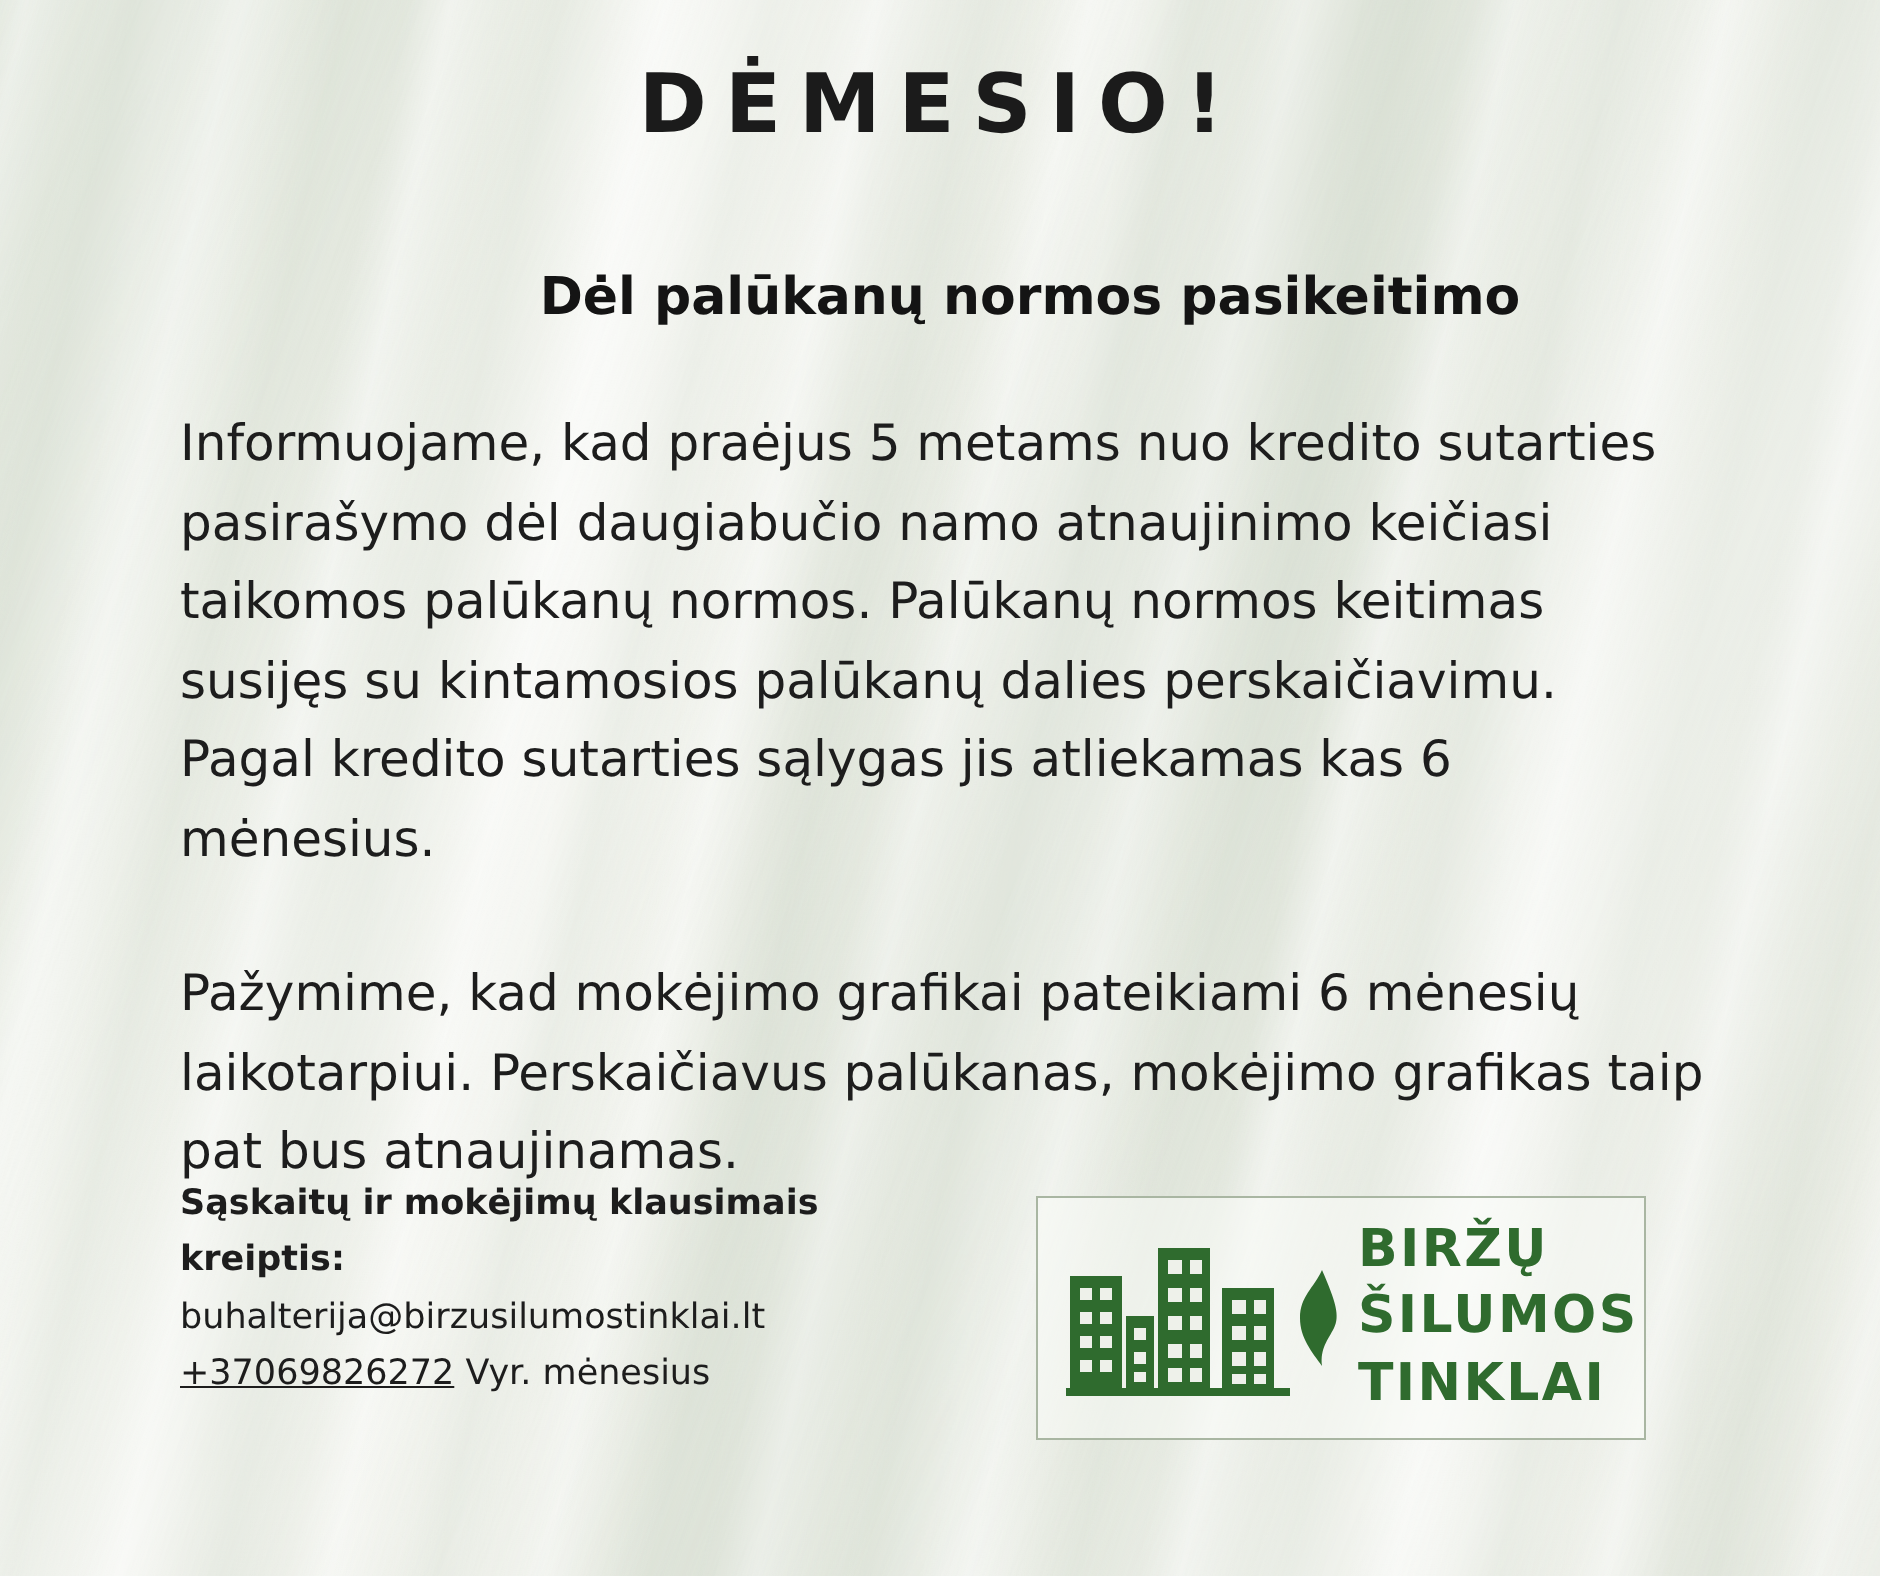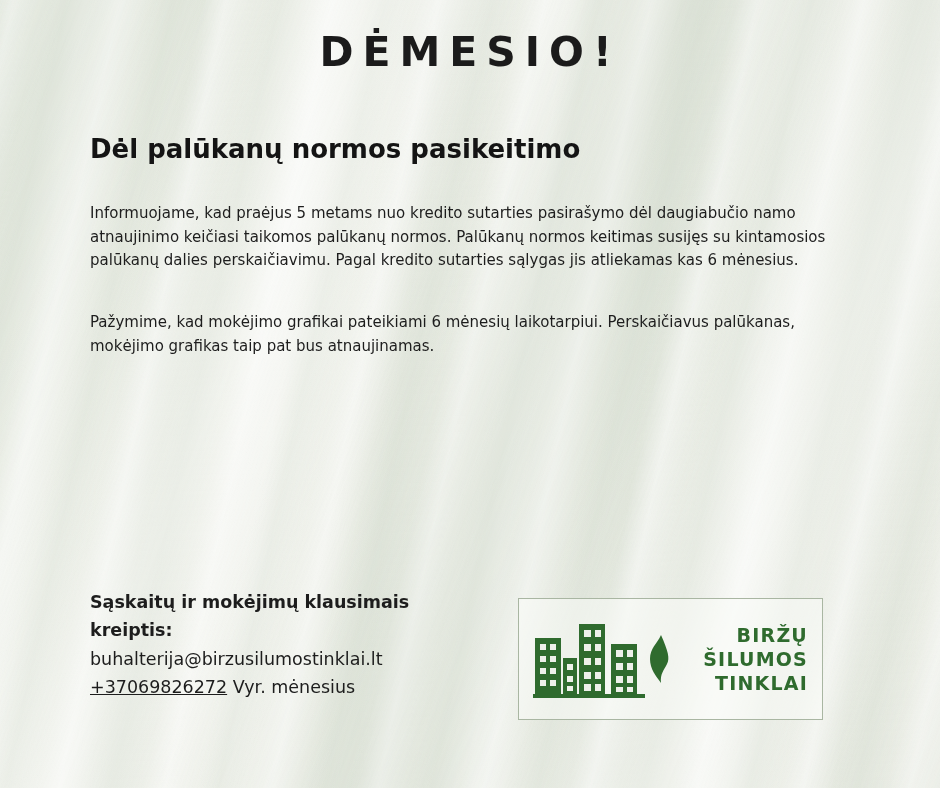--- a/index.html
+++ b/index.html
@@ -70,24 +70,25 @@
     color: #1b1b1b;
     margin: 0;
     padding-top: 28px;
   }
   .subhead {
     font-size: 26px;
     font-weight: bold;
     color: #141414;
     margin: 0;
     padding: 58px 0 0 90px;
+    text-align: center;
   }
   .body-copy {
     padding: 38px 88px 0 90px;
-    font-size: 15px;
+    font-size: 25px;
     line-height: 1.58;
     color: #1d1d1d;
   }
   .body-copy p {
     margin: 0 0 26px 0;
   }
   .body-copy p:last-child {
     margin-bottom: 0;
     margin-top: 38px;
   }
@@ -141,24 +142,24 @@
     flex: 0 0 auto;
     width: 26px;
     height: 50px;
     margin: 0 6px 0 2px;
     position: relative;
   }
   .logo-text {
     flex: 1 1 auto;
     color: #2f6b2e;
     font-weight: bold;
-    font-size: 19px;
+    font-size: 26px;
     line-height: 1.28;
     letter-spacing: 1.2px;
-    text-align: right;
+    text-align: left;
   }
   .logo-text div { white-space: nowrap; }
   svg { display: block; }
 </style>
 </head>
 <body>
 
 <div id="poster">
   <div class="waves"></div>
   <div class="waves2"></div>

